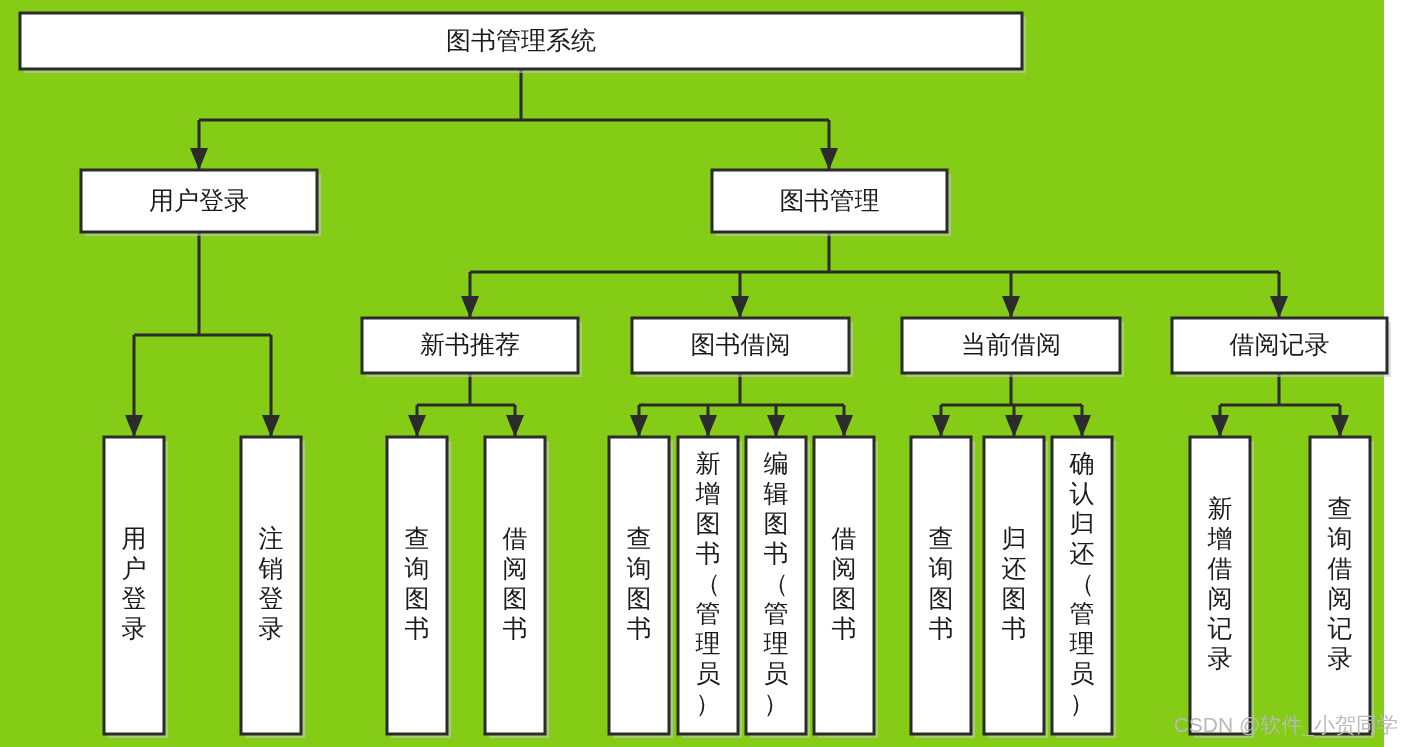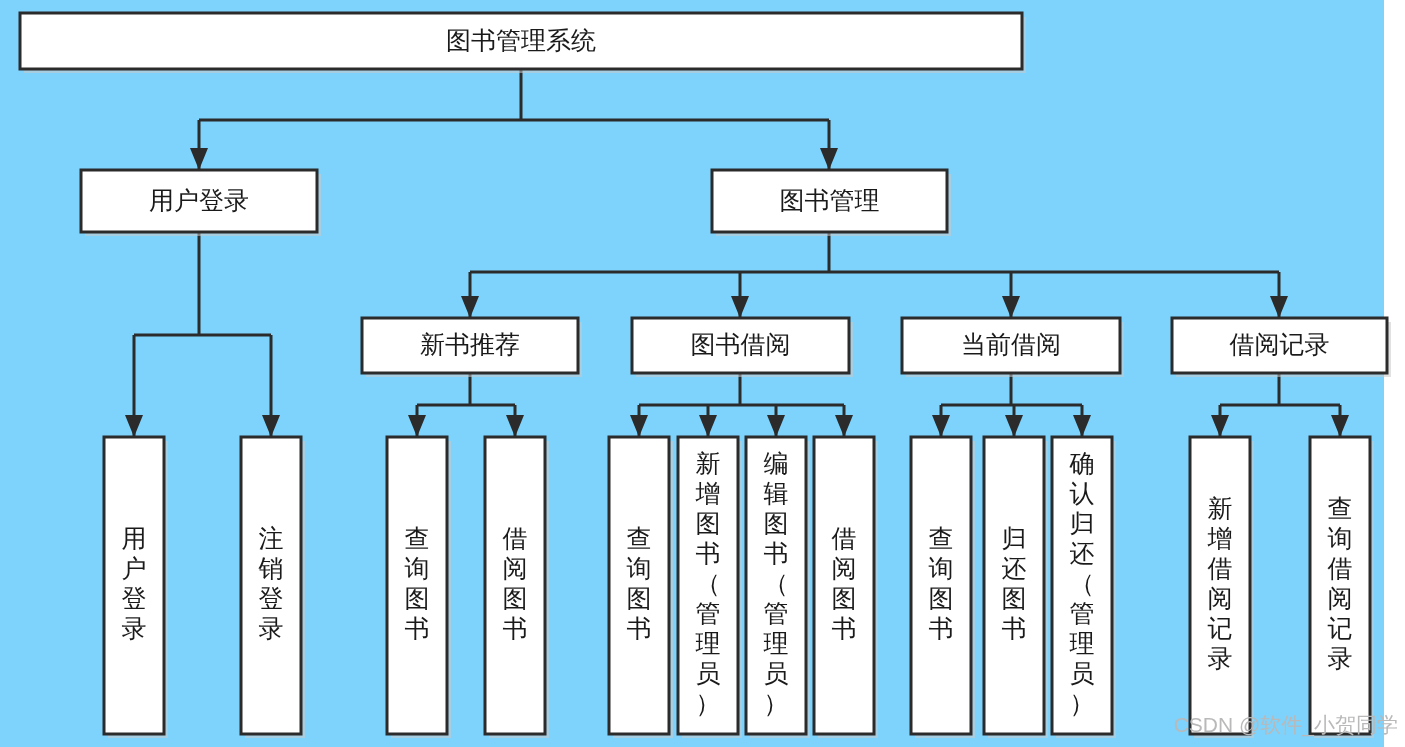--- a/index.html
+++ b/index.html
@@ -11,21 +11,21 @@
   body {
     width: 1405px;
     height: 747px;
     overflow: hidden;
     font-family: "Liberation Sans", "DejaVu Sans", sans-serif;
   }
   #diagram-root {
     position: relative;
     width: 1384px;
     height: 747px;
-    background: #7dd3fc;
+    background: #84cc16;
   }
   svg#flowchart {
     display: block;
     width: 1405px;
     height: 747px;
   }
   .node-box {
     fill: #ffffff;
     stroke: #2b2b2b;
     stroke-width: 3;

